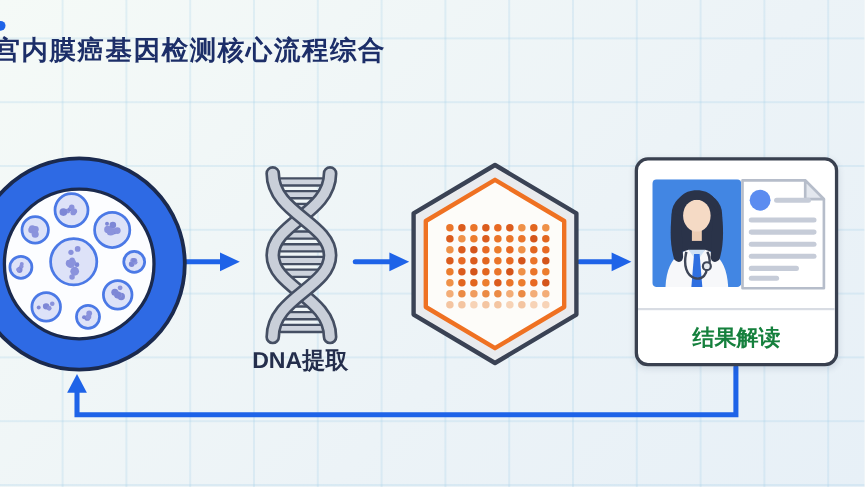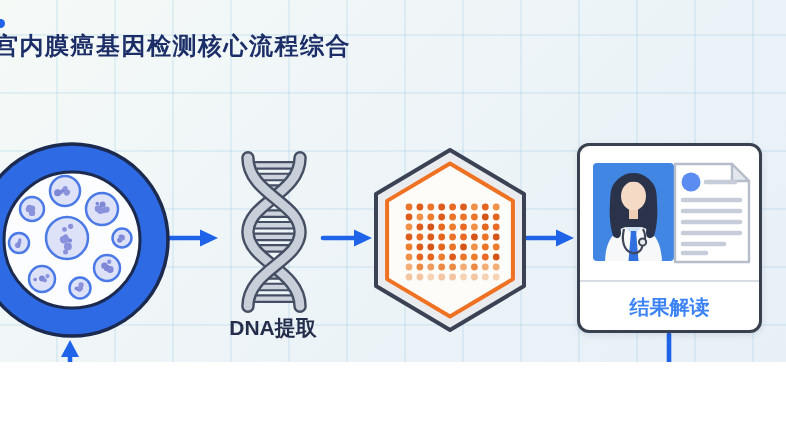--- a/index.html
+++ b/index.html
@@ -1,18 +1,18 @@
 <!DOCTYPE html>
 <html><head>
 <meta charset="utf-8">
 <style>
   html,body{margin:0;padding:0;}
   body{font-family:"Liberation Sans","DejaVu Sans",sans-serif;}
   .canvas{
-    position:relative;width:786px;height:362px;overflow:hidden;
+    position:relative;width:786px;height:443px;overflow:hidden;
     background-color:#eef4f4;
     background-image:
       linear-gradient(rgba(150,200,228,0.22) 1.5px, transparent 1.5px),
       linear-gradient(90deg, rgba(150,200,228,0.22) 1.5px, transparent 1.5px),
       linear-gradient(135deg,#f5faf7 0%,#ecf3f7 60%,#e7f0f7 100%);
     background-size:58px 58px,58px 58px,100% 100%;
     background-position:0 34px,56px 0,0 0;
   }
   .page-title{
     position:absolute;left:-6px;top:30px;
@@ -35,21 +35,21 @@
     position:absolute;left:577px;top:143px;width:185px;height:190px;
     background:#ffffff;border:3px solid #39404f;border-radius:12px;
     box-sizing:border-box;box-shadow:0 2px 6px rgba(40,60,90,0.12);
   }
   .card-divider{
     position:absolute;left:0px;right:0px;top:134px;height:0px;
     border-top:2px solid #d8dce3;
   }
   .card-label{
     position:absolute;left:0;right:0;top:148px;text-align:center;
-    font-size:20px;font-weight:700;color:#3b82f6;
+    font-size:20px;font-weight:700;color:#15803d;
   }
 </style>
 </head>
 <body>
 
 <div class="canvas">
 
   <div class="logo-dot"></div>
   <div class="page-title">宫内膜癌基因检测核心流程综合</div>
 

